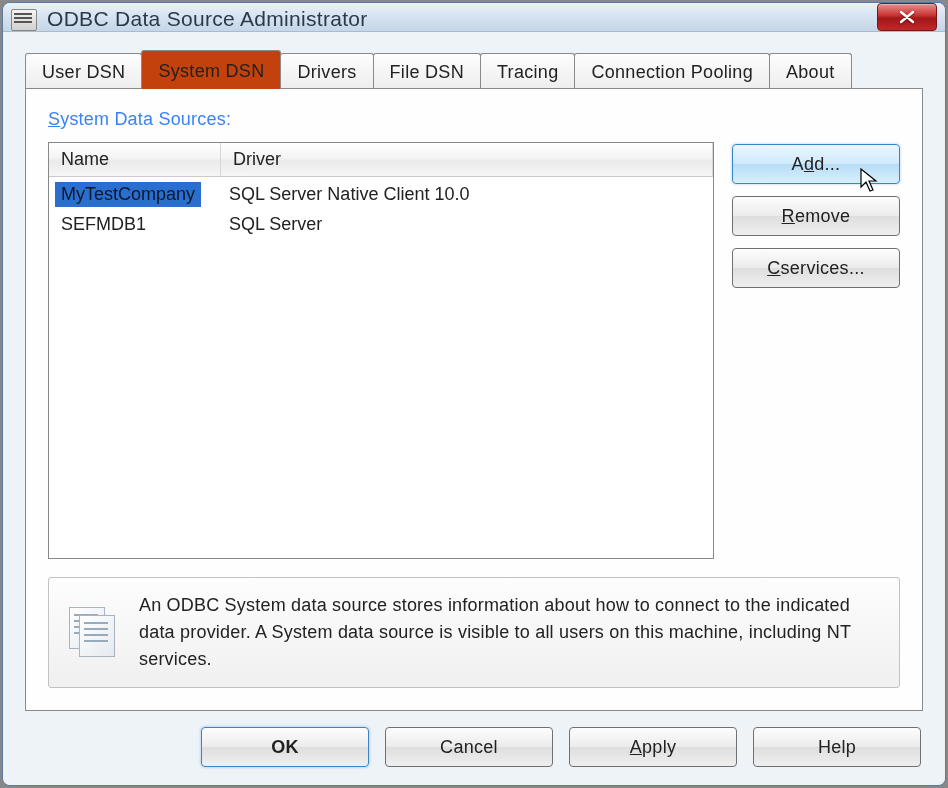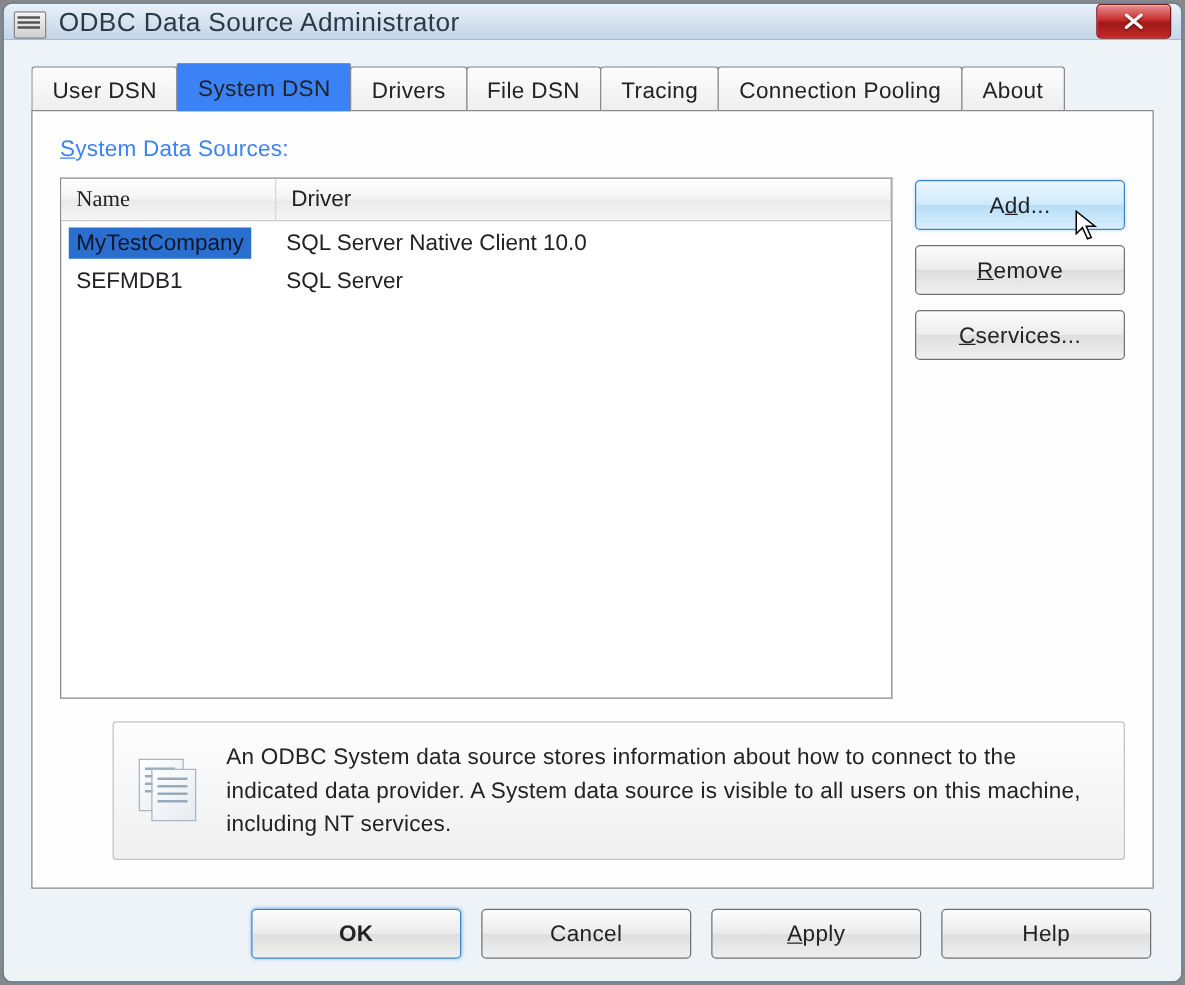--- a/index.html
+++ b/index.html
@@ -95,21 +95,21 @@
   color: #222;
   letter-spacing: 0.3px;
   position: relative;
   top: 3px;
   height: 35px;
   display: flex;
   align-items: center;
   text-align: center;
 }
 .tab.active {
-  background: #3b82f6;
+  background: #c2410c;
   border-color: #8a8a8a;
   top: 0;
   height: 39px;
   z-index: 3;
 }
 
 .tab-panel {
   flex: 1;
   border: 1px solid #8a8a8a;
   background: #fefefe;
@@ -149,21 +149,21 @@
 }
 .list-header .col {
   padding: 0 12px;
   font-size: 18px;
   color: #222;
   border-right: 1px solid #d6d6d6;
   height: 100%;
   display: flex;
   align-items: center;
 }
-.col-name { width: 172px; font-family: Liberation Serif, serif; }
+.col-name { width: 172px; }
 .col-driver { flex: 1; }
 
 .list-body { padding: 2px 0; }
 .list-item {
   display: flex;
   height: 30px;
   align-items: center;
   font-size: 18px;
   color: #222;
 }
@@ -218,21 +218,20 @@
 }
 
 .info-box {
   border: 1px solid #c2c2c2;
   border-radius: 3px;
   background: linear-gradient(180deg, #fdfdfd 0%, #f0f0f0 100%);
   padding: 14px 20px;
   display: flex;
   gap: 22px;
   align-items: center;
-  margin-left: 42px;
 }
 .info-icon {
   width: 48px;
   height: 52px;
   flex-shrink: 0;
   position: relative;
 }
 .info-icon .sheet {
   position: absolute;
   width: 36px;

